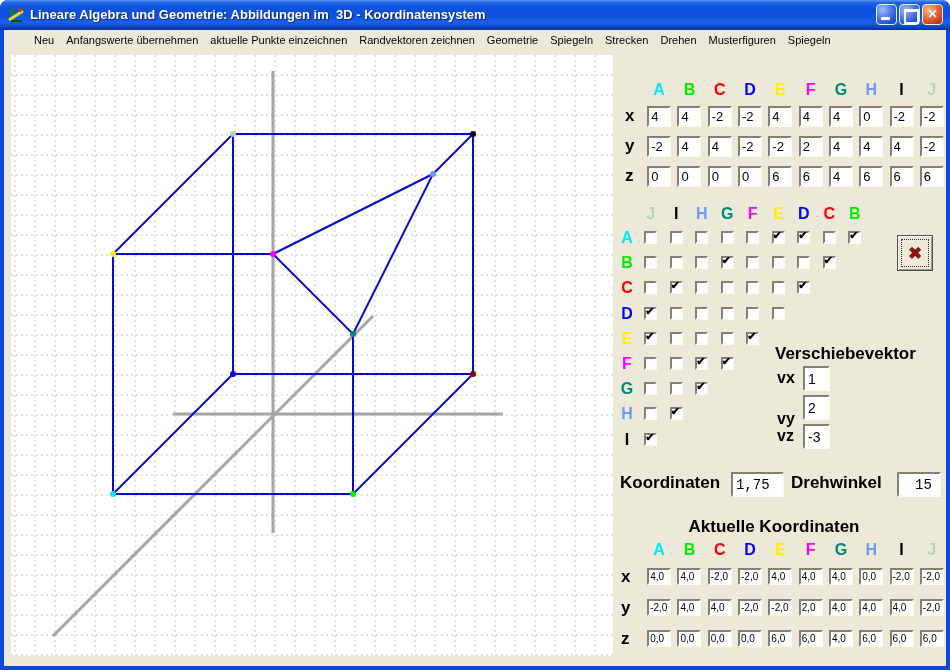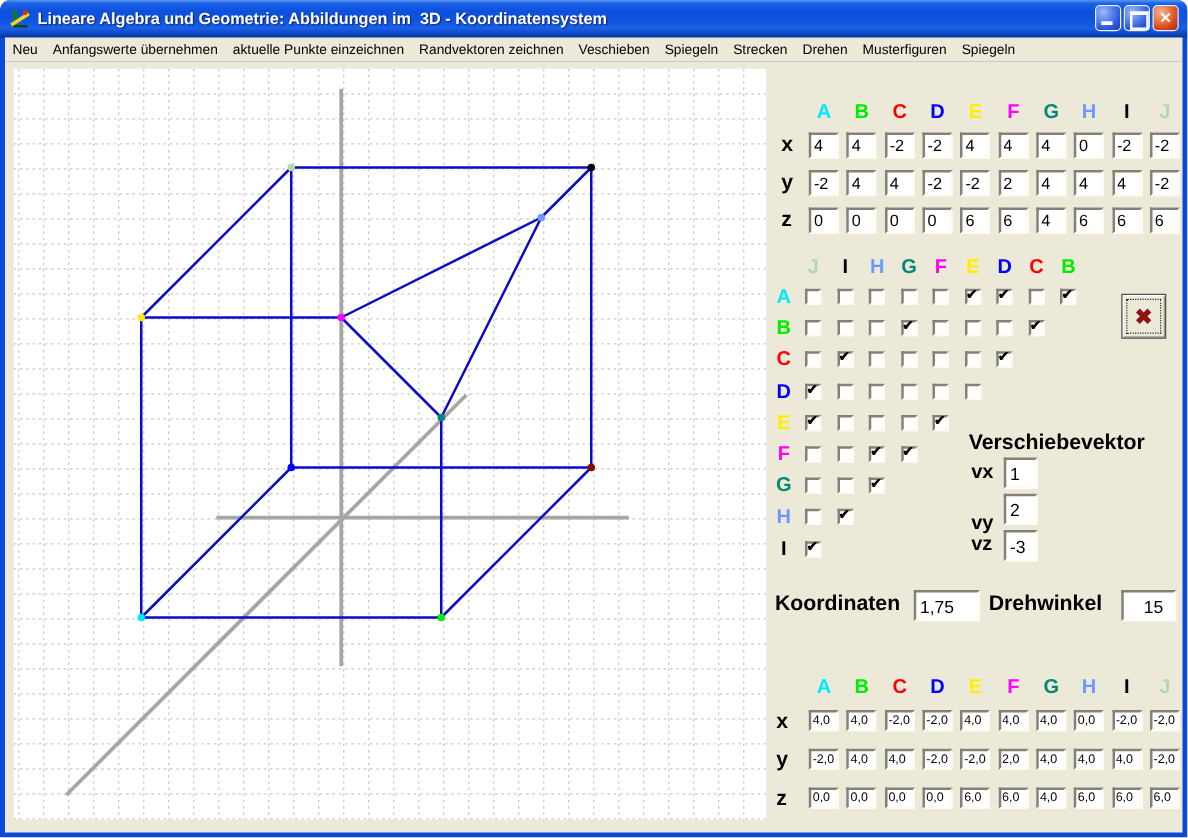--- a/index.html
+++ b/index.html
@@ -16,21 +16,21 @@
   .tb-btns { position:absolute; right:7px; top:4px; display:flex; gap:2px; }
   .tb-btn { width:21px; height:21px; border-radius:4px; border:1px solid #e8f0ff; position:relative; }
   .tb-btn.blue { background:radial-gradient(circle at 30% 25%, #9cbcf8 0%, #567ff0 40%, #2a55d8 70%, #1c3fa8 100%); }
   .tb-btn.red  { background:radial-gradient(circle at 30% 25%, #f4b49a 0%, #e8743c 40%, #d5421a 70%, #a52d08 100%); }
   #min-btn::after { content:''; position:absolute; left:4px; bottom:4px; width:9px; height:3px; background:#fff; }
   #max-btn::after { content:''; position:absolute; left:4px; top:4px; width:11px; height:10px; border:2px solid #fff; border-top-width:3px; }
   #close-btn::after { content:'\2715'; position:absolute; left:0; right:0; top:2px; text-align:center; color:#fff; font-weight:bold; font-size:12px; }
 
   
   #menubar { position:absolute; left:4px; top:30px; width:942px; height:19px; background:#ECE9D8;
-    display:flex; align-items:center; font-size:11px; color:#000; }
+    display:flex; align-items:center; font-size:11px; color:#000;padding-left:24px; }
   .menu-item { padding:0 6px; white-space:nowrap; }
 
   
   #client { position:absolute; left:4px; top:49px; width:942px; height:617px; background:#ECE9D8; }
   #drawing-canvas { position:absolute; left:7px; top:6px; width:602px; height:601px; background:#fff; }
   #canvas-svg { display:block; width:602px; height:601px; }
   .grid  { stroke:#c8c8c8; stroke-width:1; stroke-dasharray:2 3; }
   .axis  { stroke:#a6a6a6; stroke-width:3; }
   .edge  { stroke:#0a0ac8; stroke-width:2; }
 
@@ -57,21 +57,21 @@
 
   #clear-btn { position:absolute; left:893px; top:186px; width:36px; height:36px; background:#ECE9D8;
     border:1px solid #505050; box-shadow:inset 1px 1px 0 #ffffff, inset -1px -1px 0 #9a9a8e; }
   #clear-btn .focus { position:absolute; inset:3px; border:1px dotted #333; }
   #clear-btn .glyph { position:absolute; left:0; right:0; top:7px; text-align:center; font-size:17px; font-weight:bold; color:#8f1414; }
 
   .vlabel { position:absolute; font-weight:bold; font-size:16px; }
   input.vinput { position:absolute; width:27px; height:25px; background:#fff; border:2px solid;
     border-color:#848078 #fdfcf2 #fdfcf2 #848078; font-family:"Liberation Sans",sans-serif; font-size:14px; padding-left:3px; }
   input.winput { position:absolute; height:25px; background:#fff; border:2px solid;
-    border-color:#848078 #fdfcf2 #fdfcf2 #848078; font-family:Liberation Sans, sans-serif; font-size:14px; padding-left:3px; }
+    border-color:#848078 #fdfcf2 #fdfcf2 #848078; font-family:Liberation Mono, monospace; font-size:14px; padding-left:3px; }
 </style>
 </head>
 <body>
 
 <div id="window">
 
   <div id="titlebar">
     <svg id="app-icon" viewBox="0 0 18 18">
       <line x1="5" y1="2" x2="5" y2="16" stroke="#1a7a1a" stroke-width="3"></line>
       <line x1="2" y1="14" x2="16" y2="5" stroke="#e8d820" stroke-width="3"></line>
@@ -84,21 +84,21 @@
       <div class="tb-btn blue" id="max-btn"></div>
       <div class="tb-btn red" id="close-btn"></div>
     </div>
   </div>
 
   <div id="menubar">
       <span class="menu-item">Neu</span>
       <span class="menu-item">Anfangswerte übernehmen</span>
       <span class="menu-item">aktuelle Punkte einzeichnen</span>
       <span class="menu-item">Randvektoren zeichnen</span>
-      <span class="menu-item">Veschieben</span>
+      <span class="menu-item">Geometrie</span>
       <span class="menu-item">Spiegeln</span>
       <span class="menu-item">Strecken</span>
       <span class="menu-item">Drehen</span>
       <span class="menu-item">Musterfiguren</span>
       <span class="menu-item">Spiegeln</span>
     </div>
 
   <div id="client">
 
     <div id="drawing-canvas">
@@ -536,20 +536,21 @@
     <div class="vlabel" style="left:773px; top:349px;margin-top:12px;">vy</div>
     <input class="vinput" style="left: 799px; top: 346px;" value="2">
     <div class="vlabel" style="left:773px; top:378px;">vz</div>
     <input class="vinput" style="left: 799px; top: 375px;" value="-3">
 
     <div class="biglabel" style="left:616px; top:424px;">Koordinaten</div>
     <input class="winput" style="left: 727px; top: 423px; width: 53px;" value="1,75">
     <div class="biglabel" style="left:787px; top:424px;">Drehwinkel</div>
     <input class="winput" style="left: 893px; top: 423px; width: 44px; padding-left: 16px;" value="15">
 
+    <div class="biglabel" style="left:605px; top:468px; width:330px; text-align:center;">Aktuelle Koordinaten</div>
     <div id="akt-table" class="coord-table">
         <div class="corner"></div>
         <div class="letter" style="color: rgb(0, 234, 255);">A</div>
         <div class="letter" style="color: rgb(0, 238, 0);">B</div>
         <div class="letter" style="color: rgb(255, 0, 0);">C</div>
         <div class="letter" style="color: rgb(0, 0, 255);">D</div>
         <div class="letter" style="color: rgb(255, 238, 0);">E</div>
         <div class="letter" style="color: rgb(255, 0, 255);">F</div>
         <div class="letter" style="color: rgb(0, 136, 120);">G</div>
         <div class="letter" style="color: rgb(107, 154, 255);">H</div>

